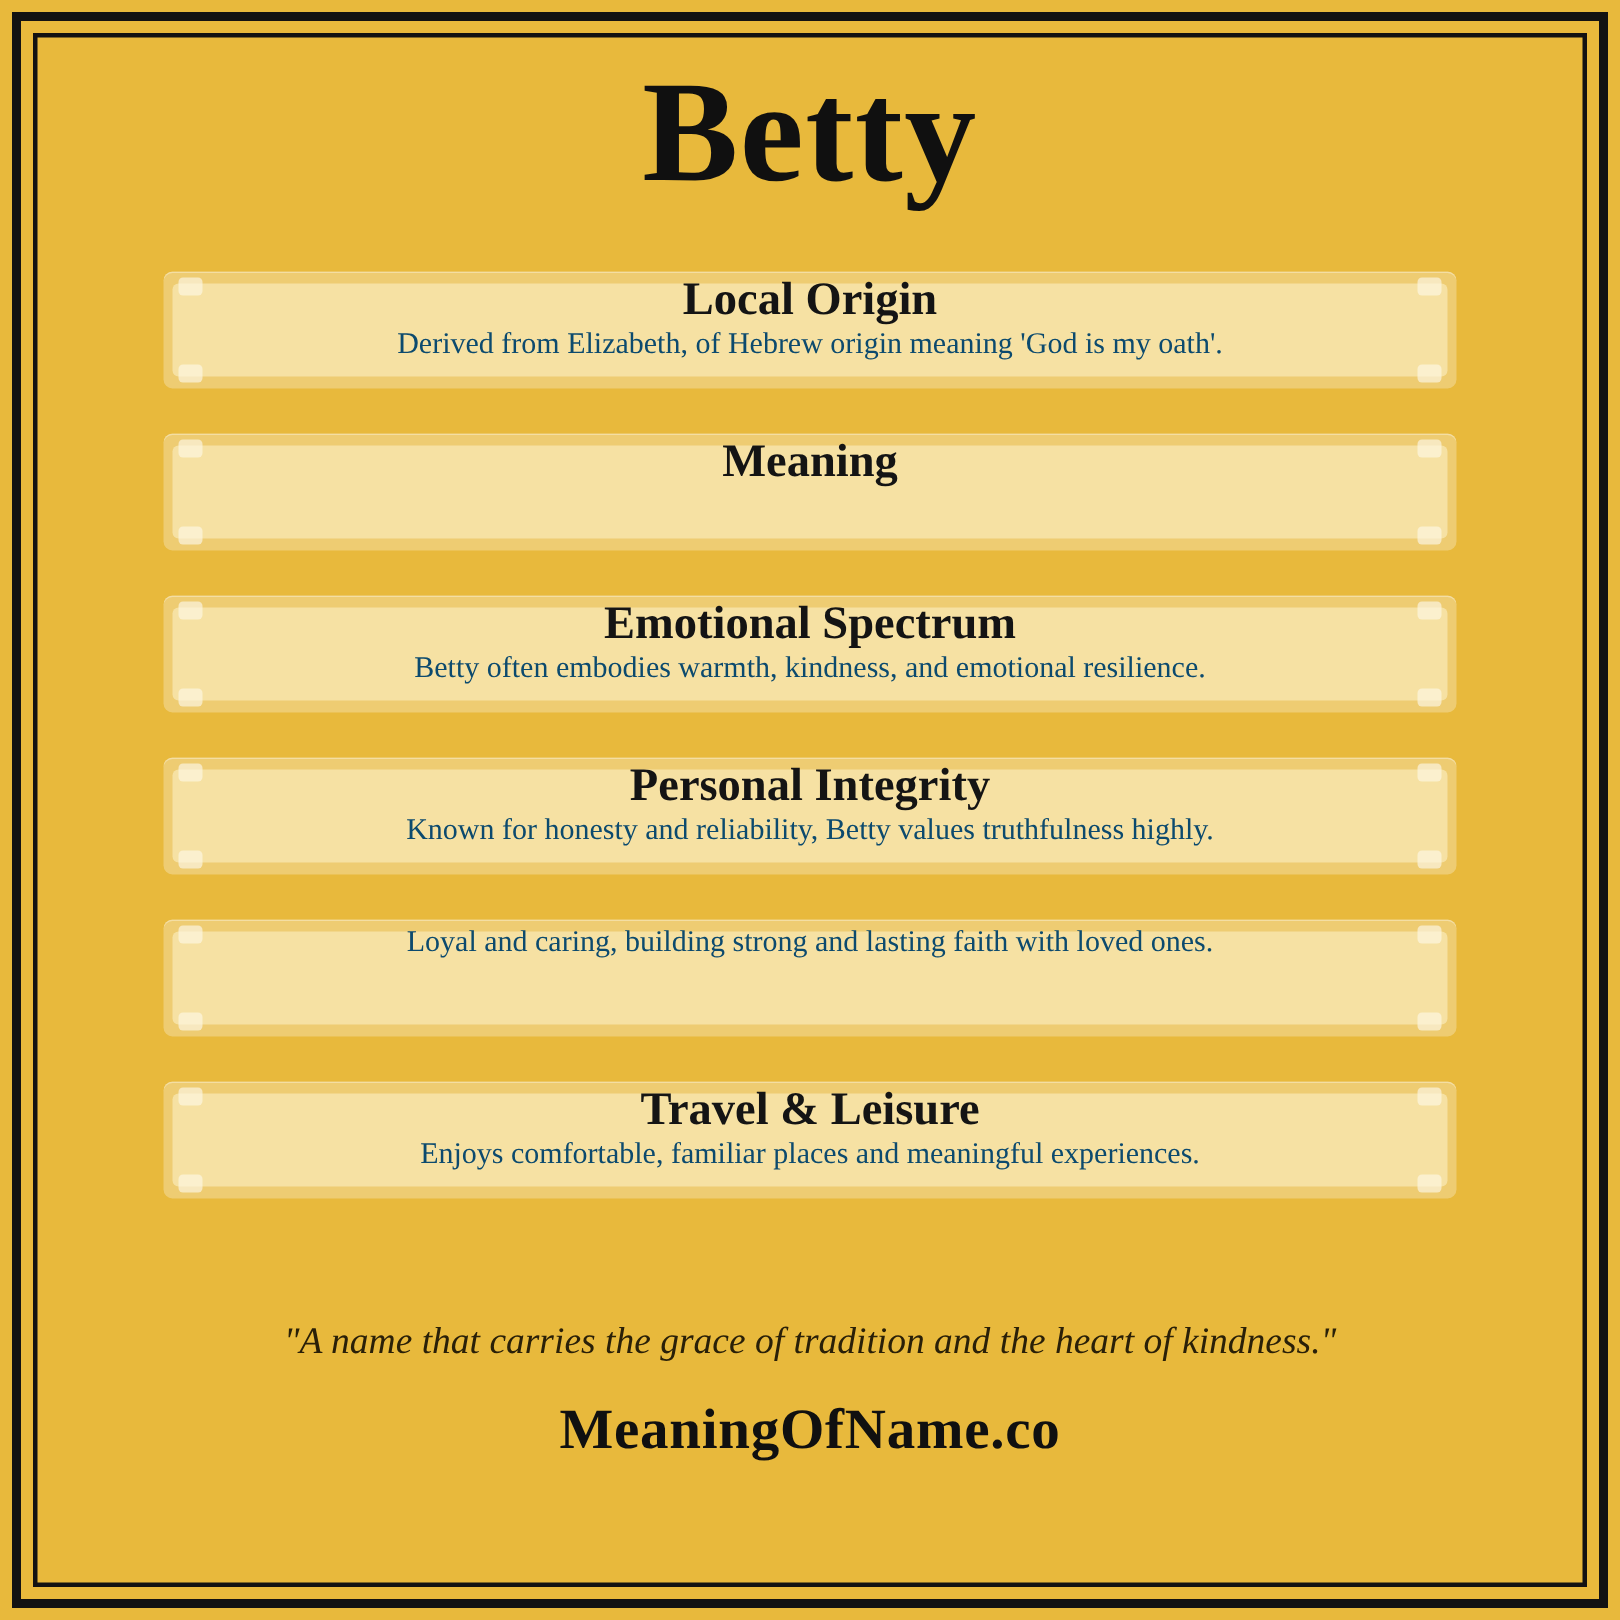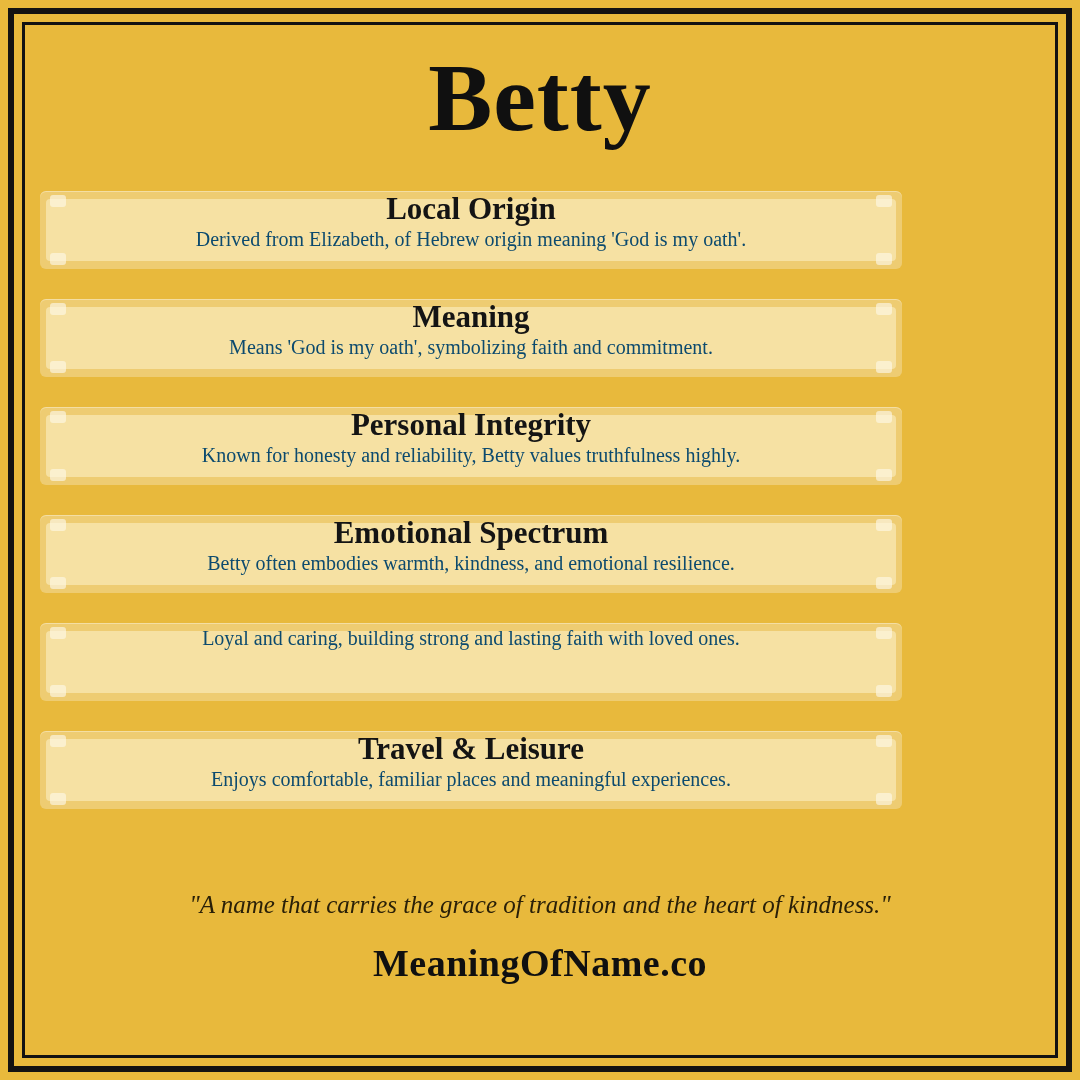--- a/index.html
+++ b/index.html
@@ -36,26 +36,27 @@
     left: 22px;
     top: 22px;
     right: 22px;
     bottom: 22px;
     border: 3px solid #121212;
     box-sizing: border-box;
   }
   #content {
     position: absolute;
     left: 40px;
-    top: 40px;
+    top: 30px;
     width: 1000px;
     height: 1012px;
     box-sizing: border-box;
     display: flex;
     flex-direction: column;
+    align-items: center;
   }
   #title {
     font-size: 96px;
     font-weight: bold;
     color: #101010;
     letter-spacing: 1px;
     line-height: 1.05;
     margin-top: 8px;
     margin-bottom: 0;
     text-align: center;
@@ -183,52 +184,51 @@
       <div class="section">
         <div class="plaque">
           <div class="knob tl"></div>
           <div class="knob tr"></div>
           <div class="knob bl"></div>
           <div class="knob br"></div>
           <div class="plaque-inner"></div>
         </div>
         <div class="section-text">
           <div class="section-heading">Meaning</div>
-          <div class="section-desc">Means 'God is my oath', symbolizing faith and commitment.</div>
+        </div>
+      </div>
+
+      <div class="section">
+        <div class="plaque">
+          <div class="knob tl"></div>
+          <div class="knob tr"></div>
+          <div class="knob bl"></div>
+          <div class="knob br"></div>
+          <div class="plaque-inner"></div>
+        </div>
+        <div class="section-text">
+          <div class="section-heading">Emotional Spectrum</div>
+          <div class="section-desc">Betty often embodies warmth, kindness, and emotional resilience.</div>
         </div>
       </div>
 
       <div class="section">
         <div class="plaque">
           <div class="knob tl"></div>
           <div class="knob tr"></div>
           <div class="knob bl"></div>
           <div class="knob br"></div>
           <div class="plaque-inner"></div>
         </div>
         <div class="section-text">
           <div class="section-heading">Personal Integrity</div>
           <div class="section-desc">Known for honesty and reliability, Betty values truthfulness highly.</div>
         </div>
       </div>
 
-      <div class="section">
-        <div class="plaque">
-          <div class="knob tl"></div>
-          <div class="knob tr"></div>
-          <div class="knob bl"></div>
-          <div class="knob br"></div>
-          <div class="plaque-inner"></div>
-        </div>
-        <div class="section-text">
-          <div class="section-heading">Emotional Spectrum</div>
-          <div class="section-desc">Betty often embodies warmth, kindness, and emotional resilience.</div>
-        </div>
-      </div>
-
 
       <div class="section">
         <div class="plaque">
           <div class="knob tl"></div>
           <div class="knob tr"></div>
           <div class="knob bl"></div>
           <div class="knob br"></div>
           <div class="plaque-inner"></div>
         </div>
         <div class="section-text">

